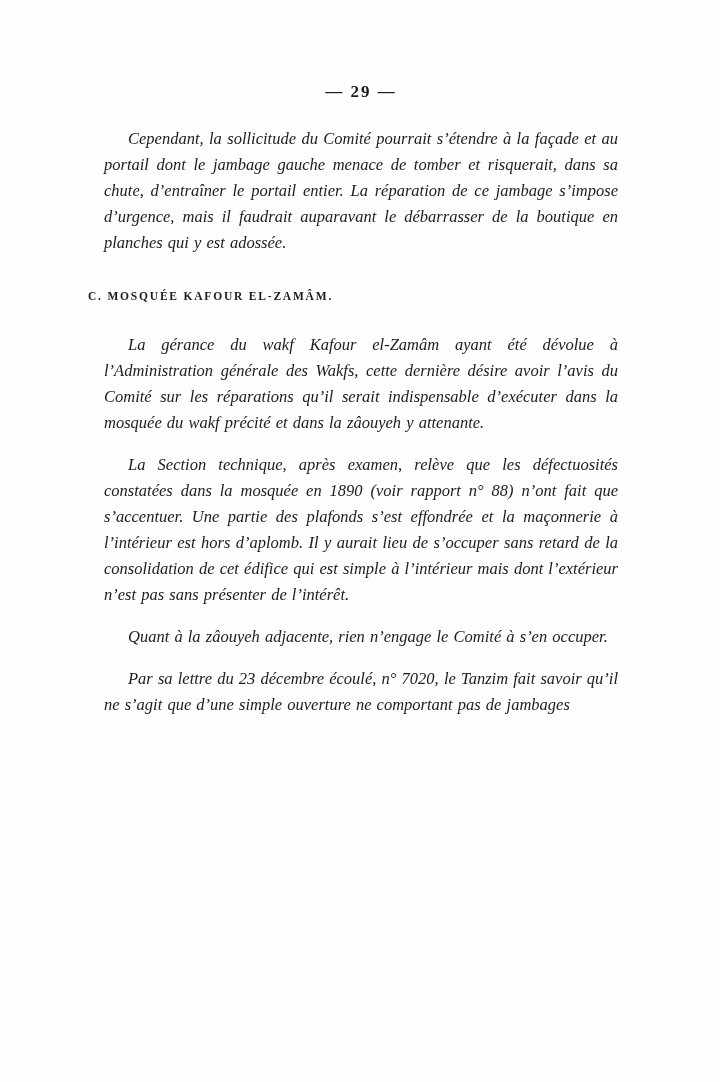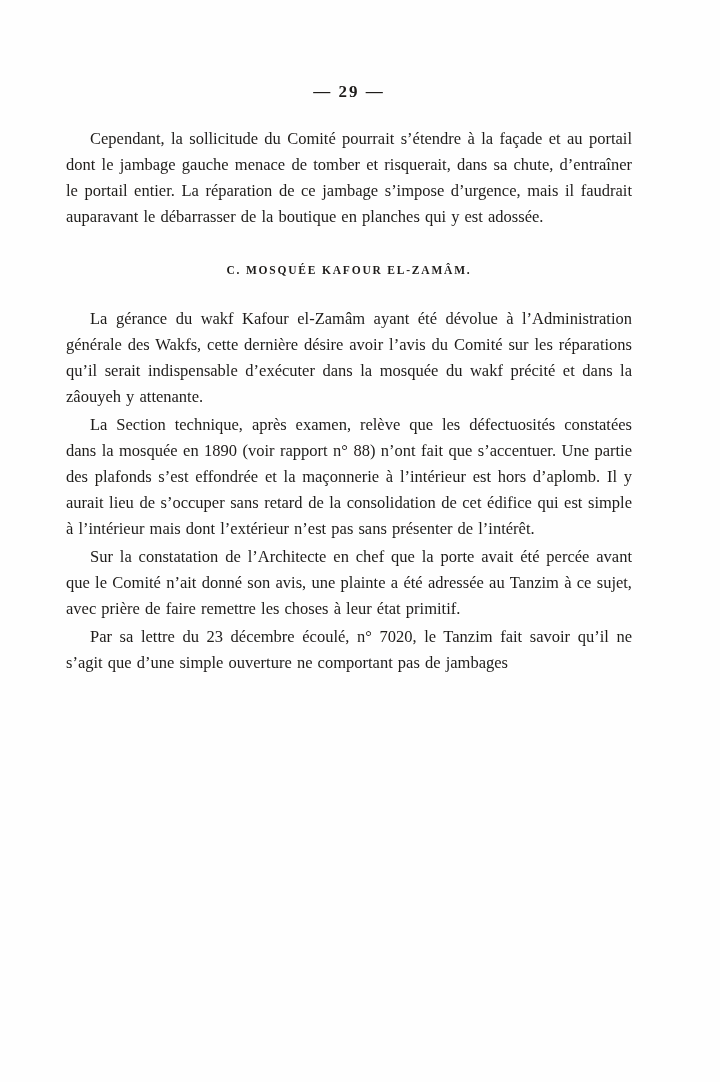--- a/index.html
+++ b/index.html
@@ -12,40 +12,40 @@
     background: #fefefe;
     overflow: hidden;
     font-family: "Liberation Serif", "DejaVu Serif", serif;
     color: #1e1c1a;
     -webkit-font-smoothing: antialiased;
   }
   .page {
     box-sizing: border-box;
     width: 720px;
     height: 1082px;
-    padding: 82px 86px 40px 64px;
+    padding: 82px 86px 40px 88px;
     background: #fefefe;
   }
   .page-number {
     text-align: center;
     font-weight: bold;
     font-size: 17px;
     letter-spacing: 2px;
     margin: 0 0 24px 0;
   }
   .para {
     font-size: 16.5px;
     line-height: 26px;
     text-align: justify;
     text-indent: 24px;
-    margin: 2px;
+    margin: 16px;
     word-spacing: 1px;
+    font-style: italic;
   }
   .section-heading {
-    text-align: center;
     font-size: 11.5px;
     font-weight: bold;
     letter-spacing: 1.8px;
     margin: 34px 0 30px 0;
   }
 </style>
 </head>
 <body>
 
 <div class="page">
@@ -53,19 +53,19 @@
 
   <p class="para">Cependant, la sollicitude du Comité pourrait s’étendre à la façade et au portail dont le jambage gauche menace de tomber et risquerait, dans sa chute, d’entraîner le portail entier. La réparation de ce jambage s’impose d’urgence, mais il faudrait auparavant le débarrasser de la boutique en planches qui y est adossée.</p>
 
   <h2 class="section-heading">C. MOSQUÉE KAFOUR EL-ZAMÂM.</h2>
 
   <p class="para">La gérance du wakf Kafour el-Zamâm ayant été dévolue à l’Administration générale des Wakfs, cette dernière désire avoir l’avis du Comité sur les réparations qu’il serait indispensable d’exécuter dans la mosquée du wakf précité et dans la zâouyeh y attenante.</p>
 
   <p class="para">La Section technique, après examen, relève que les défectuosités constatées dans la mosquée en 1890 (voir rapport n° 88) n’ont fait que s’accentuer. Une partie des plafonds s’est effondrée et la maçonnerie à l’intérieur est hors d’aplomb. Il y aurait lieu de s’occuper sans retard de la consolidation de cet édifice qui est simple à l’intérieur mais dont l’extérieur n’est pas sans présenter de l’intérêt.</p>
 
 
+  <p class="para">Quant à la zâouyeh adjacente, rien n’engage le Comité à s’en occuper.</p>
 
 
 
-  <p class="para">Sur la constatation de l’Architecte en chef que la porte avait été percée avant que le Comité n’ait donné son avis, une plainte a été adressée au Tanzim à ce sujet, avec prière de faire remettre les choses à leur état primitif.</p>
 
   <p class="para">Par sa lettre du 23 décembre écoulé, n° 7020, le Tanzim fait savoir qu’il ne s’agit que d’une simple ouverture ne comportant pas de jambages</p>
 </div>
 
 </body></html>

